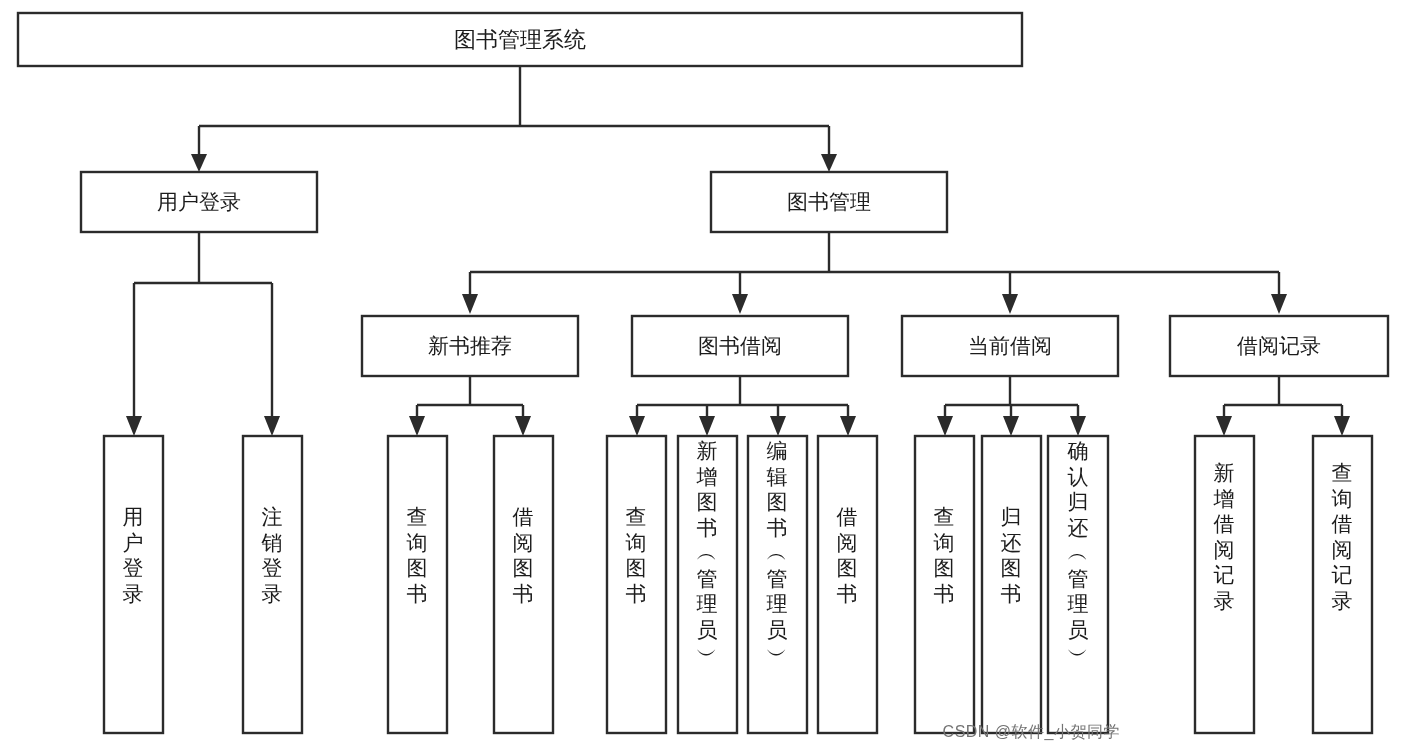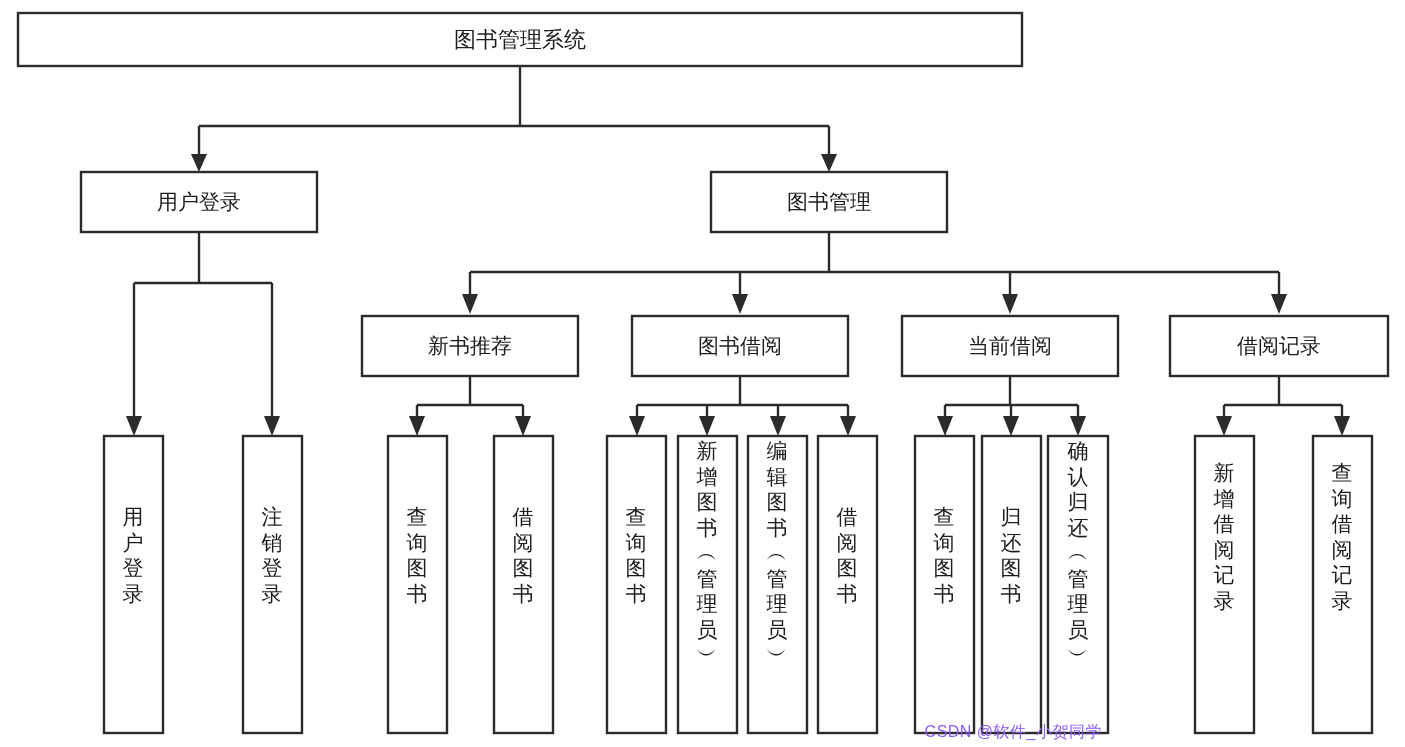--- a/index.html
+++ b/index.html
@@ -54,25 +54,25 @@
     stroke-width: 2.4;
     fill: none;
     stroke-linecap: butt;
   }
   .arrow-head {
     fill: #2b2b2b;
     stroke: none;
   }
   .watermark-text {
     position: absolute;
-    right: 26px;
+    right: 8px;
     bottom: 4px;
     font-family: "Liberation Sans", "DejaVu Sans", sans-serif;
     font-size: 16px;
-    color: #8b5cf6;
+    color: #737373;
     white-space: nowrap;
     letter-spacing: 0.5px;
     pointer-events: none;
     user-select: none;
   }
 </style>
 </head>
 <body>
 
 <div id="diagram-root">

